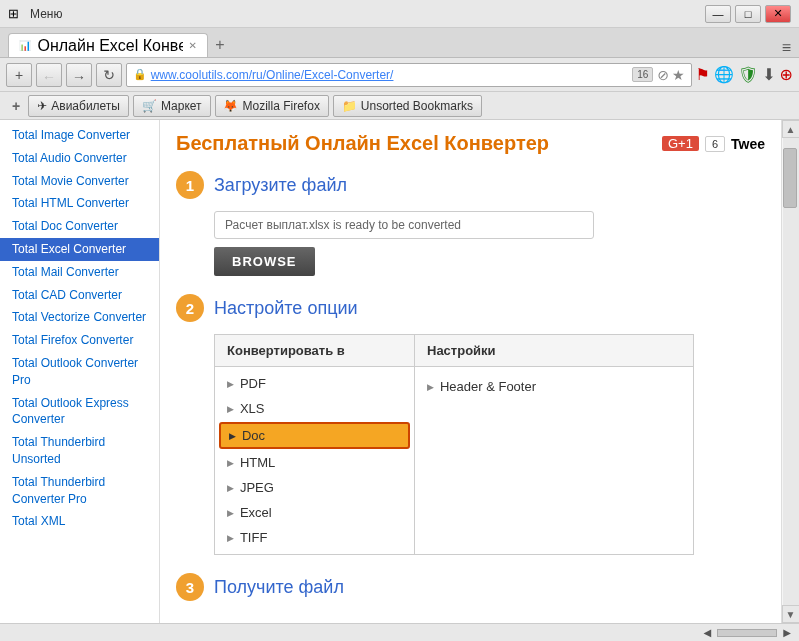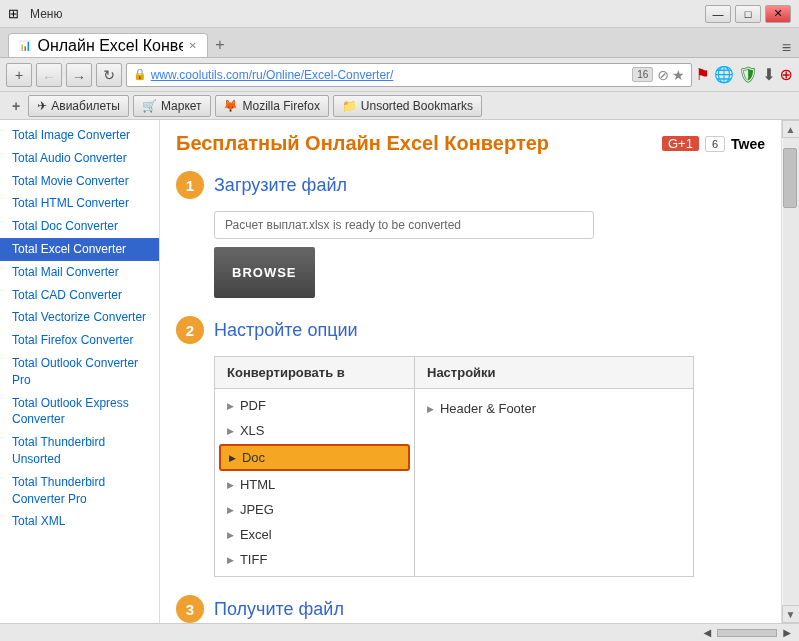--- a/index.html
+++ b/index.html
@@ -233,21 +233,21 @@
       background: white;
       font-size: 12px;
       color: #666;
       max-width: 380px;
     }
     .browse-btn {
       margin-left: 38px;
       background: linear-gradient(to bottom, #666, #444);
       color: white;
       border: none;
-      padding: 18px 18px;
+      padding: 7px 18px;
       font-size: 13px;
       font-weight: bold;
       border-radius: 2px;
       cursor: pointer;
       letter-spacing: 1px;
     }
 
     
     .options-container {
       margin-left: 38px;

